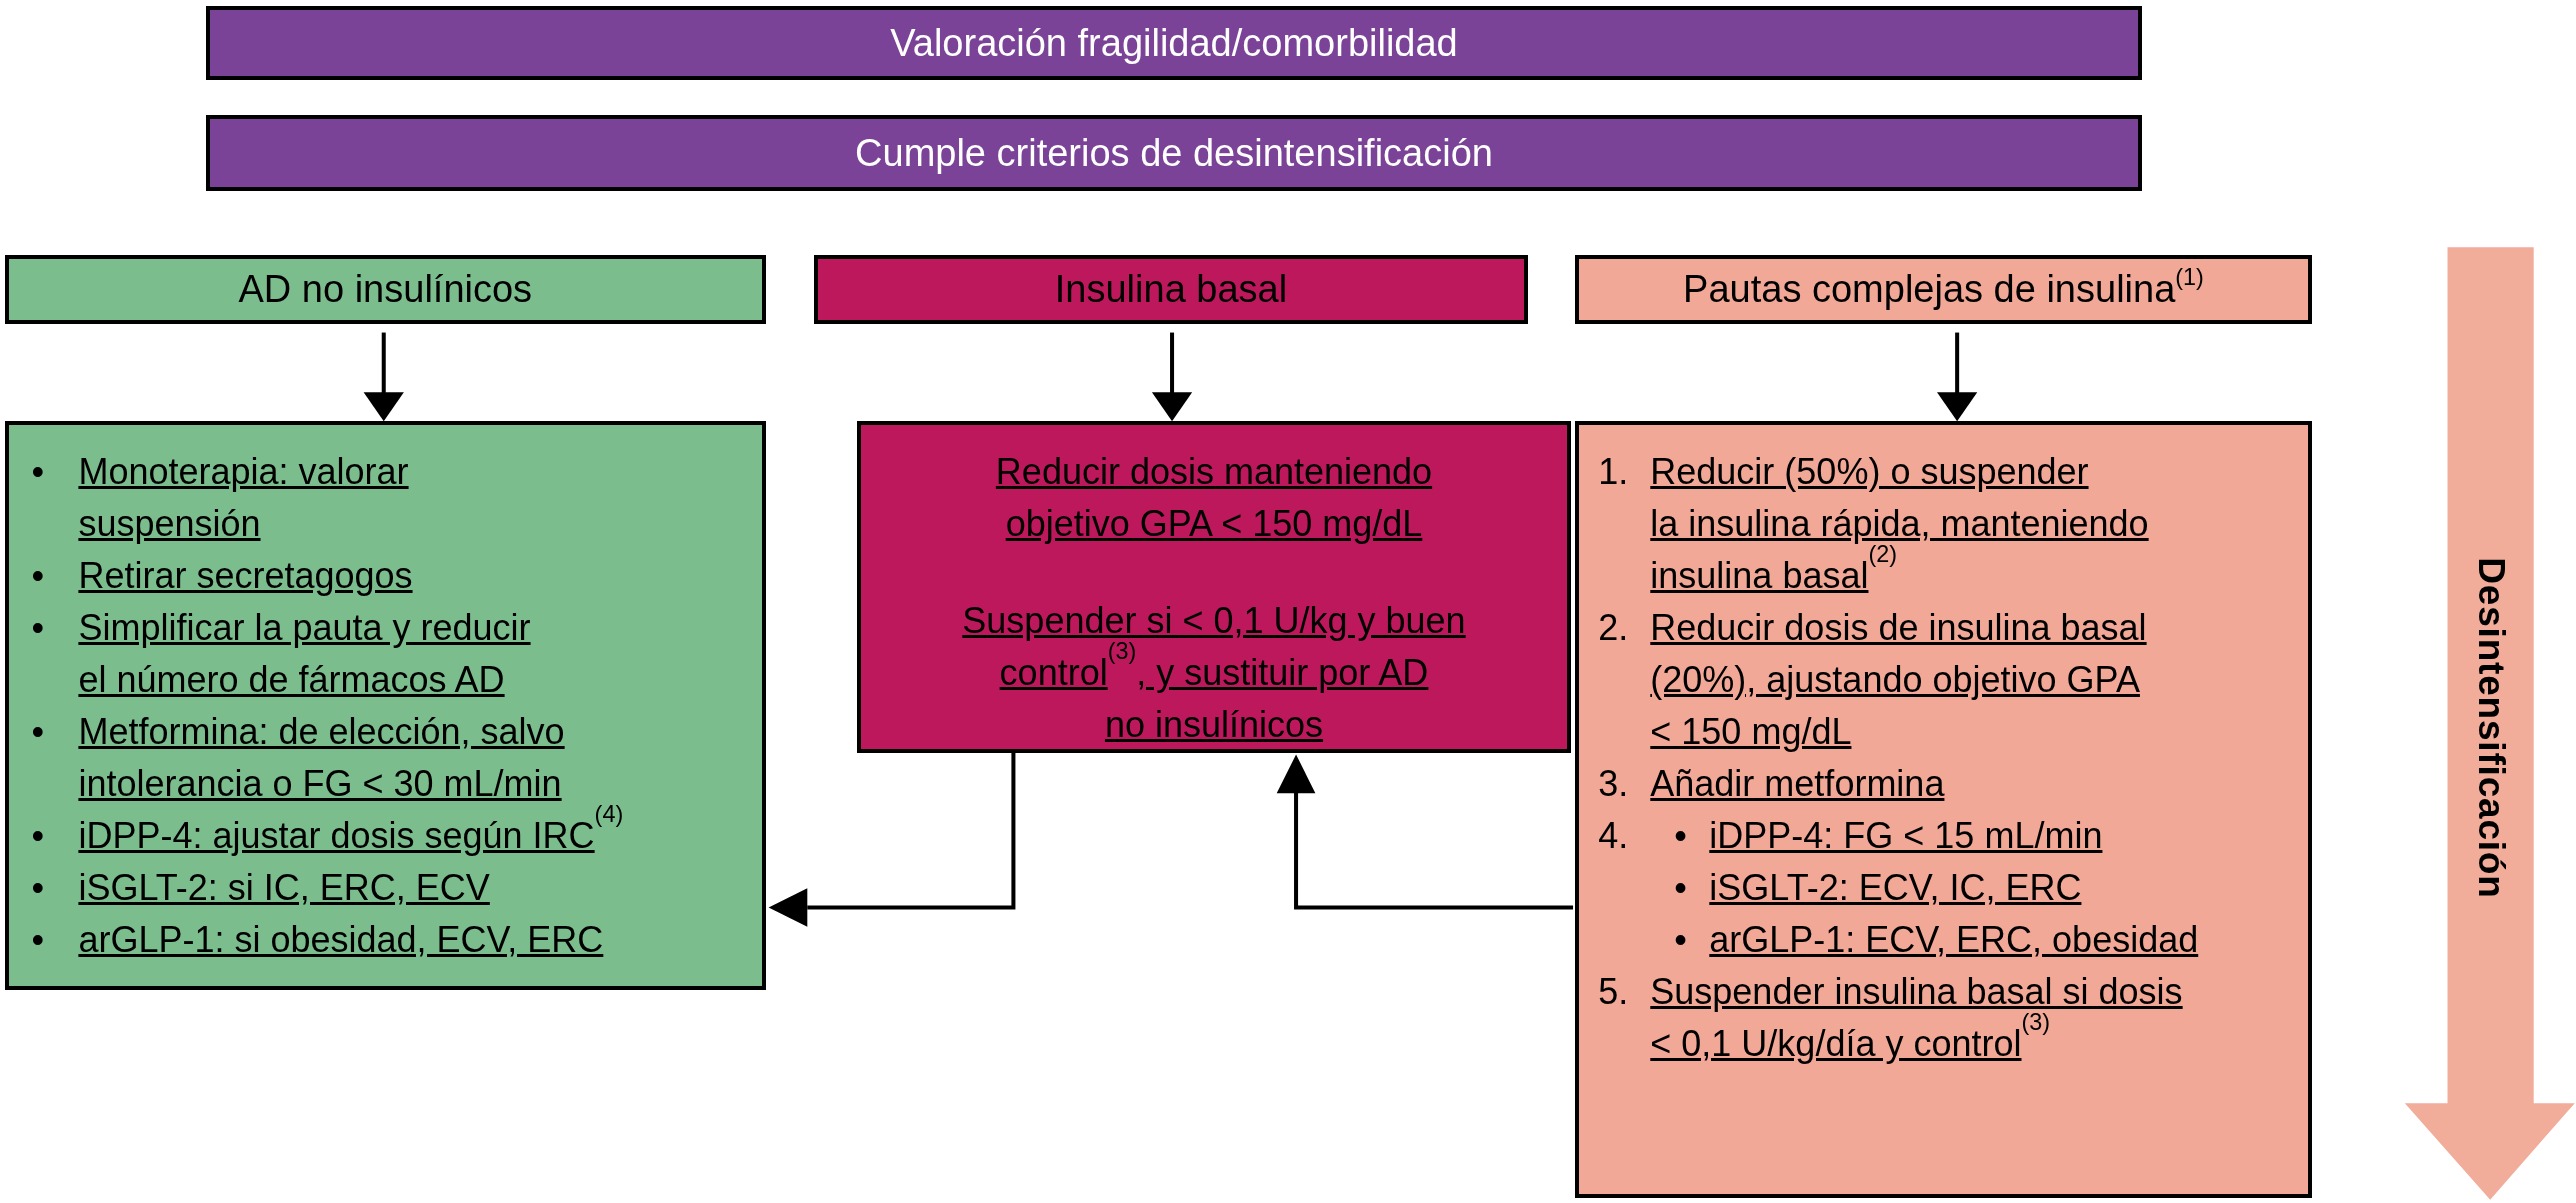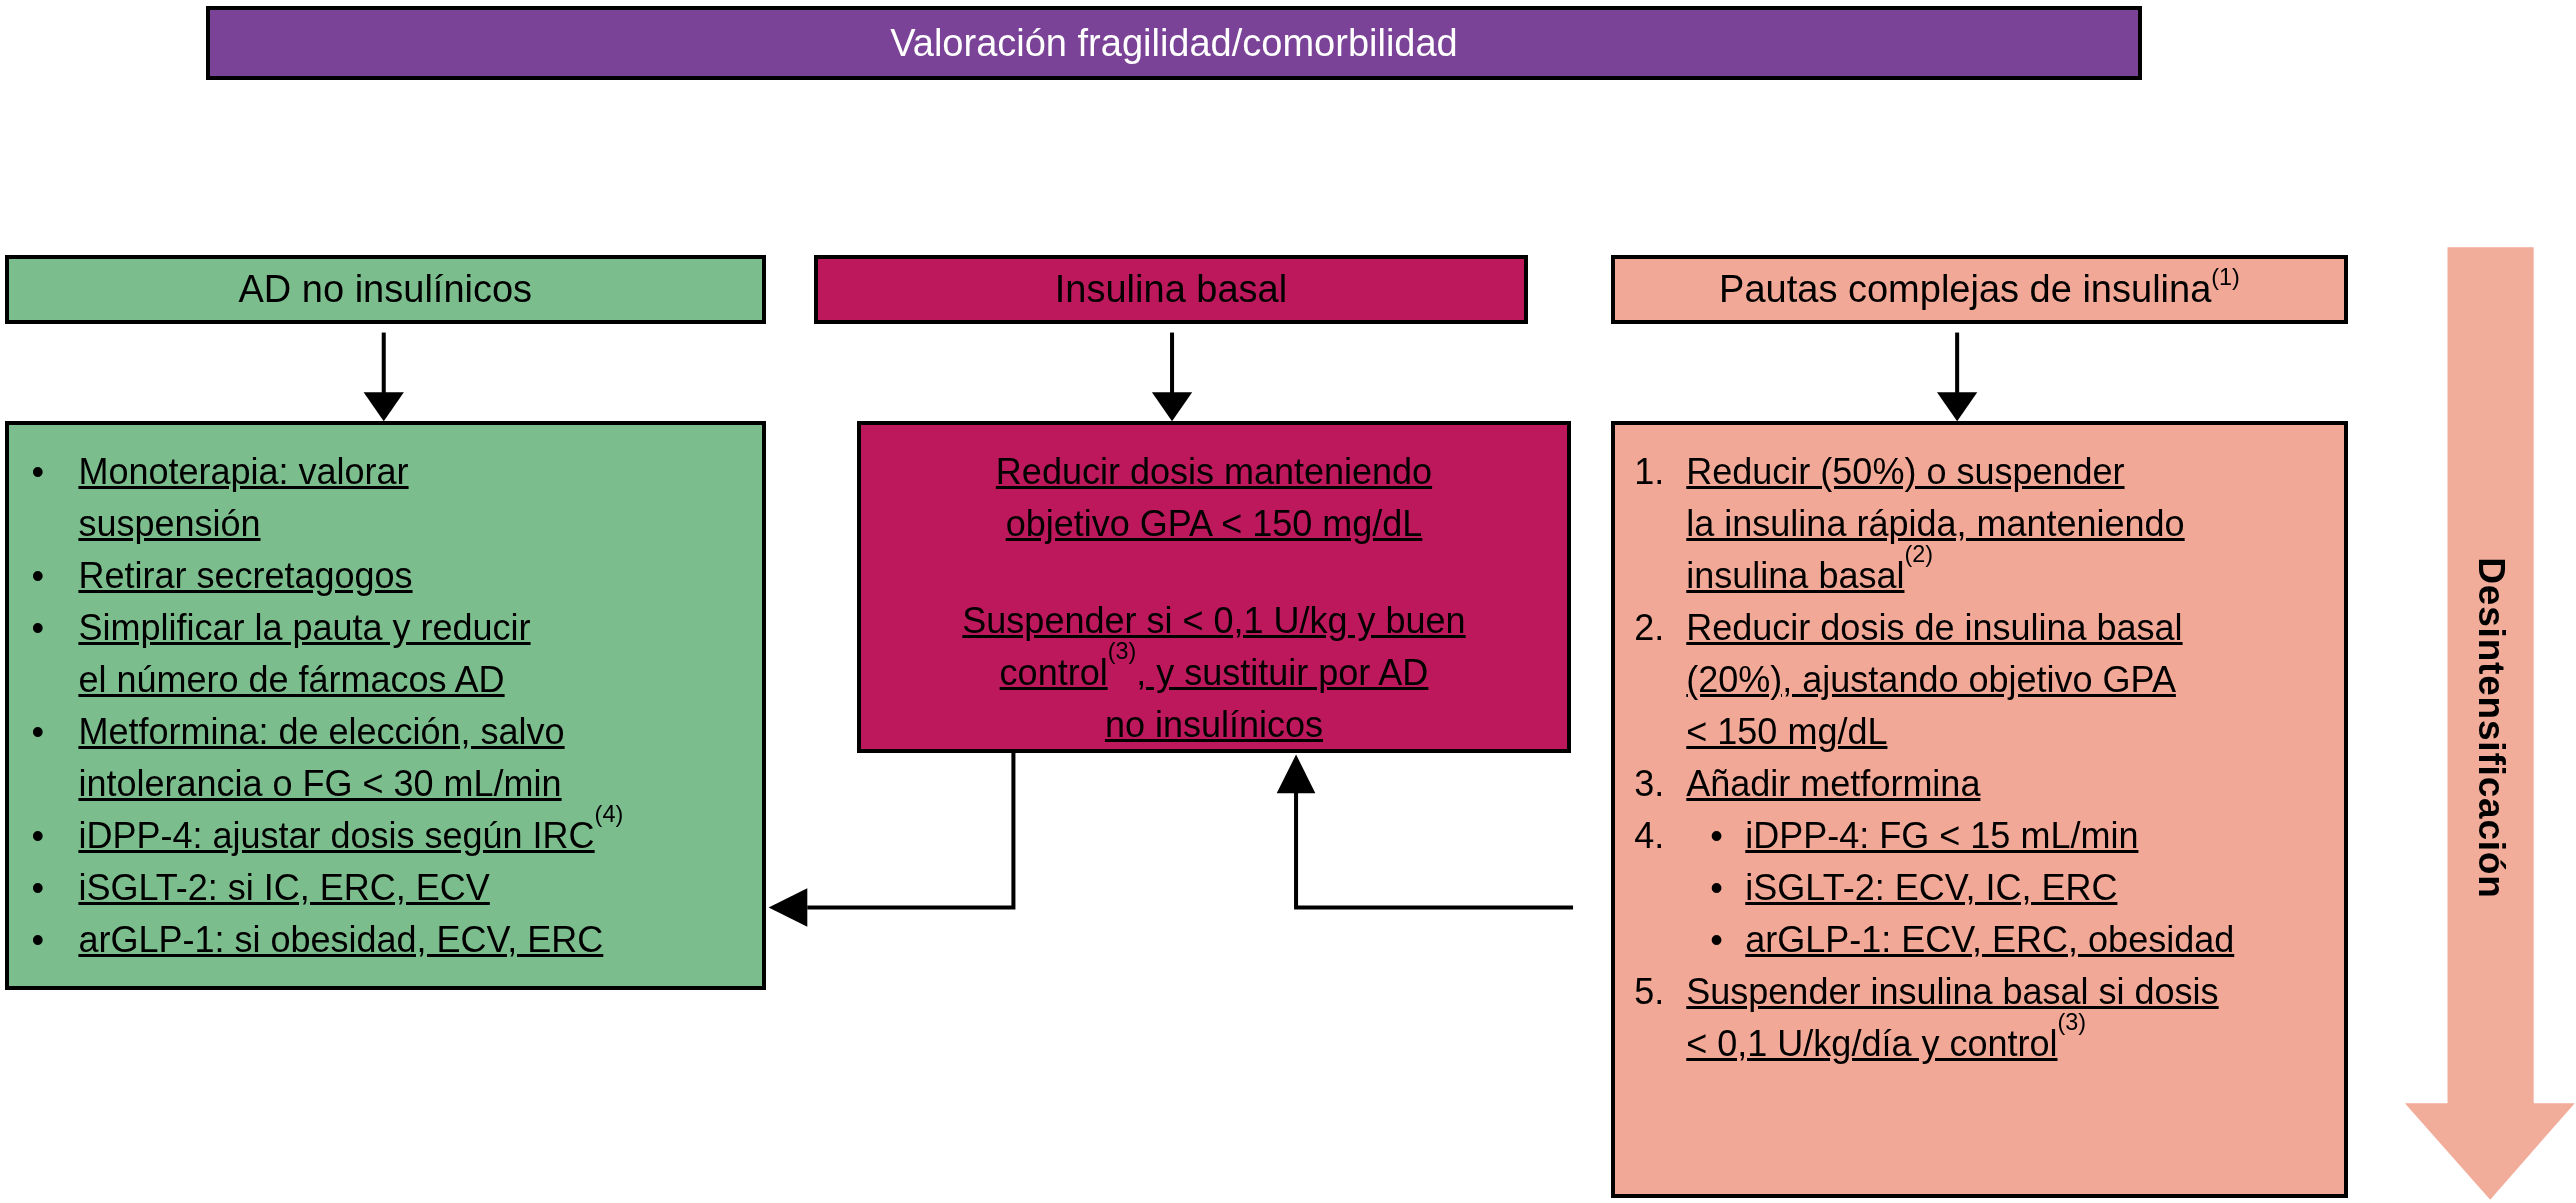--- a/index.html
+++ b/index.html
@@ -29,21 +29,21 @@
     display:flex; align-items:center; justify-content:center;
     font-size:38px;
   }
   .box {
     position:absolute; top:421px;
     border:4px solid #000;
     font-size:36px; line-height:52px;
   }
   .green  { background:#7CBD8E; }
   .orange { background:#be185d; }
-  .salmon { background:#F2A896;margin-left:36px; }
+  .salmon { background:#F2A896; }
 
   .hdr-ad      { left:4.8px;    width:761px; }
   .hdr-basal   { left:814px; width:714px; }
   .hdr-complex { left:1575px; width:737px; }
 
   .box-ad      { left:4.8px;    width:761px; height:569px; }
   .box-basal   { left:814px; width:714px; height:332px; text-align:center; padding:21px 19.3px 0 19.3px;margin-left:43px; }
   .box-complex { left:1575px; width:737px; height:777px; padding:21px 11.3px 0 19.3px; }
 
   .pre { white-space:pre-line;text-decoration:underline; }
@@ -86,20 +86,23 @@
 
     <polyline points="1258,933 1258,1127 1002,1127" fill="none" stroke="#000" stroke-width="5"></polyline>
     <polygon points="1002,1103 1002,1151 954,1127" fill="#000"></polygon>
 
     <polyline points="1953,1127 1609,1127 1609,983" fill="none" stroke="#000" stroke-width="5"></polyline>
     <polygon points="1585,985 1633,985 1609,937" fill="#000"></polygon>
   </svg>
 
   <div class="banner banner1">
     <span>Valoración fragilidad/comorbilidad</span>
+  </div>
+  <div class="banner banner2">
+    <span>Cumple criterios de desintensificación</span>
   </div>
 
   <div class="hdr green hdr-ad">
     <span>AD no insulínicos</span>
   </div>
   <div class="hdr orange hdr-basal">
     <span>Insulina basal</span>
   </div>
   <div class="hdr salmon hdr-complex">
     <span>Pautas complejas de insulina</span>

